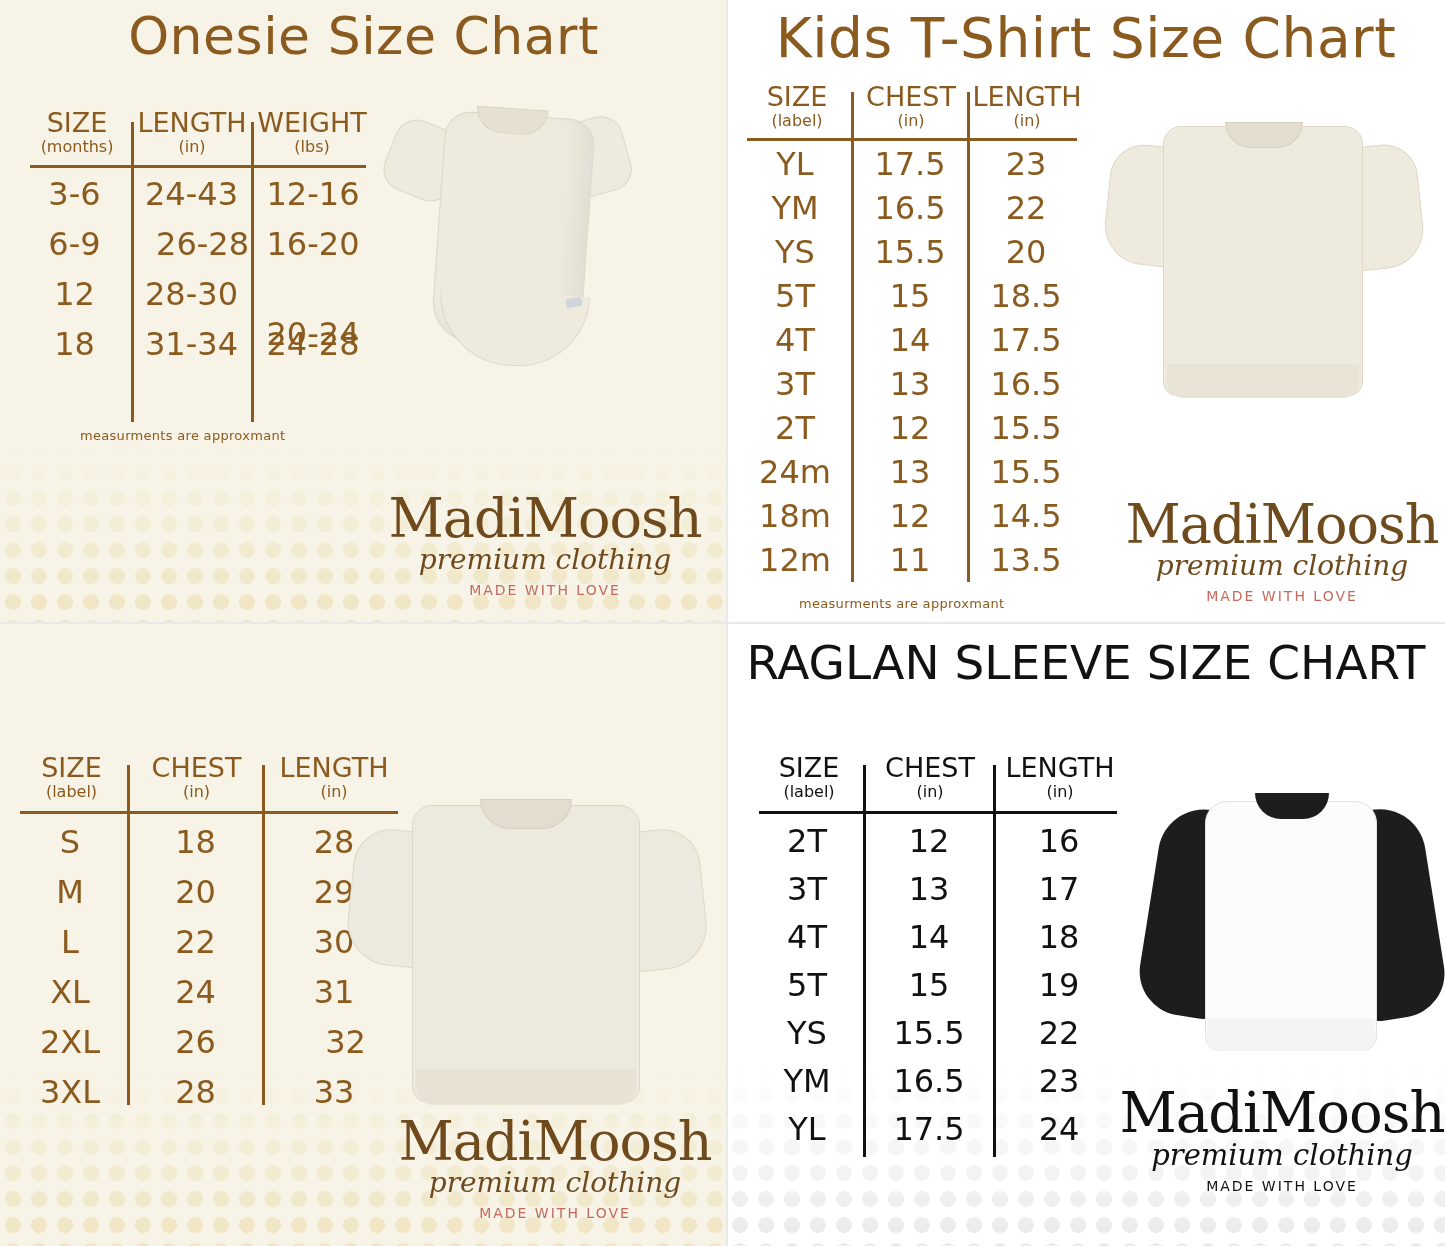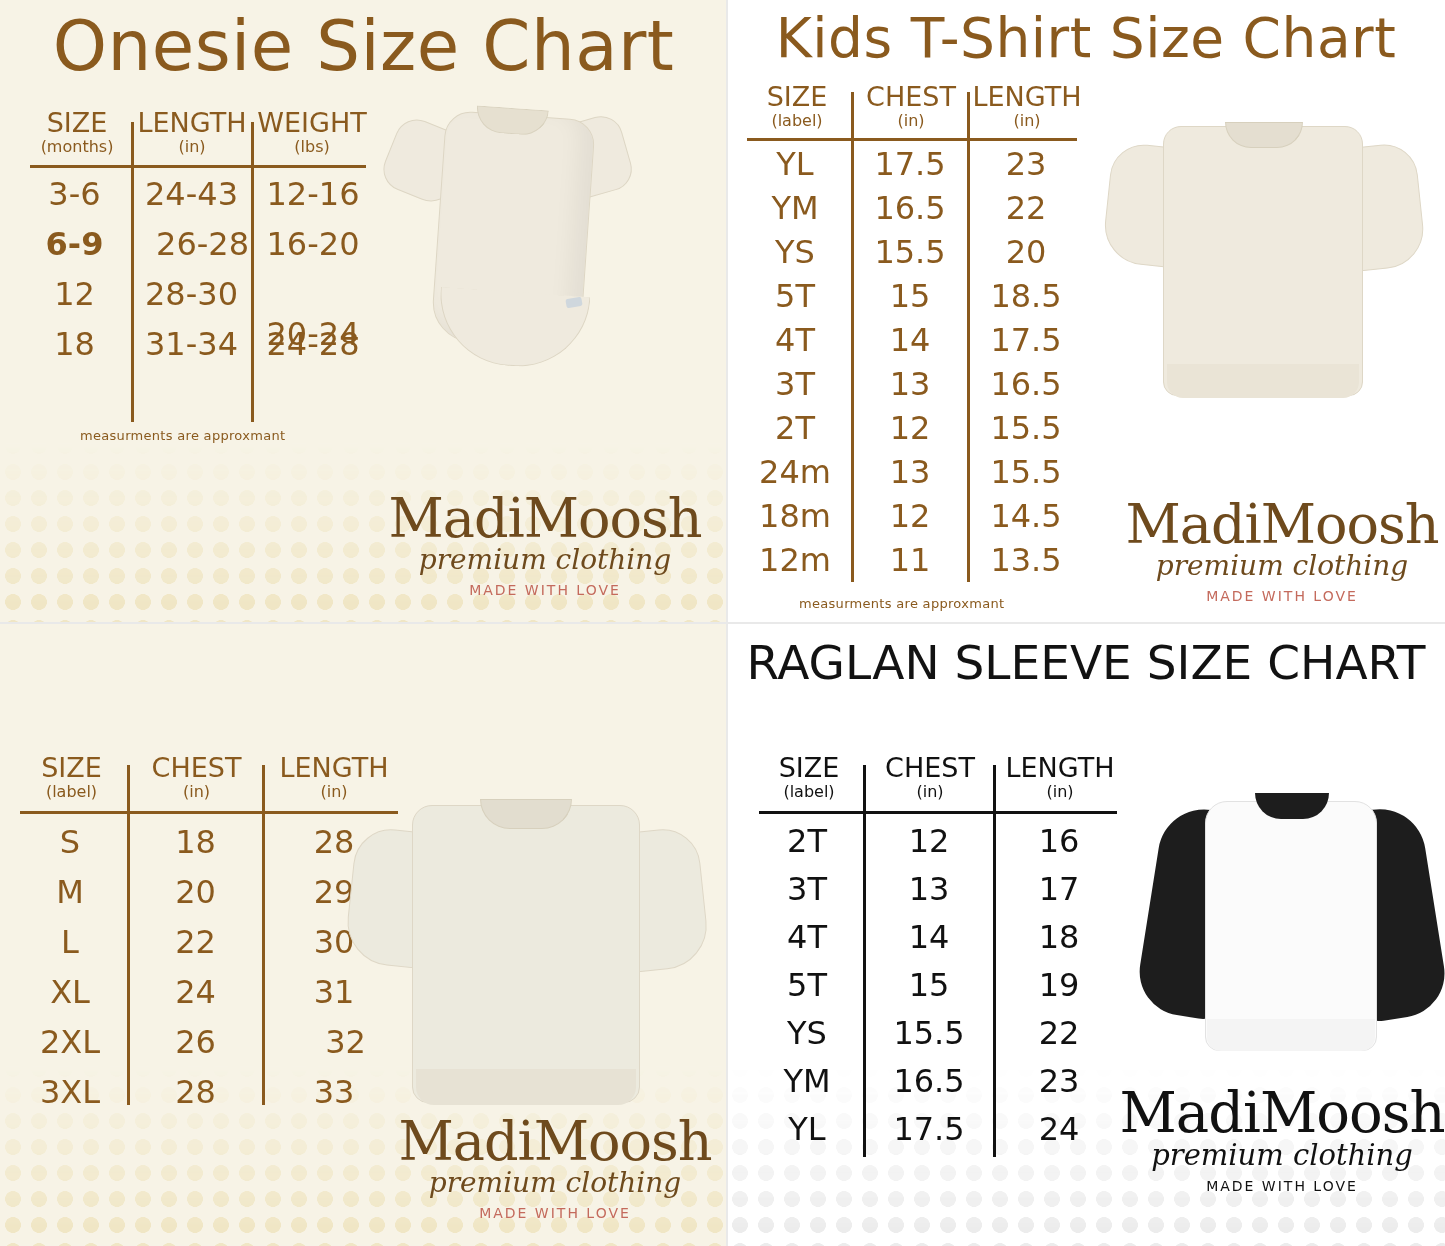--- a/index.html
+++ b/index.html
@@ -45,21 +45,21 @@
     top: 4px;
     left: 0; right: 0;
     text-align: center;
     font-family: "DejaVu Sans", sans-serif;
     font-weight: 400;
     letter-spacing: .5px;
     white-space: nowrap;
   }
   .title-brown { color: #8a5a1e; }
   .title-black { color: #121212; }
-  .t-onesie  { font-size: 69px; top: 6px; }
+  .t-onesie  { font-size: 52px; top: 6px; }
   .t-kids    { font-size: 55px; top: 6px; }
   .t-adult   { font-size: 49px; top: 10px; letter-spacing: 1px; }
   .t-raglan  { font-size: 47px; top: 12px; letter-spacing: 0px; }
   .hdr-main { font-size: 27px; line-height: 30px; }
   .hdr-sub  { font-size: 16px; line-height: 18px; }
   .cell     { font-size: 32px; line-height: 49px; }
 
   .brown { color: #8a5a1e; }
   .black { color: #111; }
 
@@ -221,21 +221,21 @@
       <div style="position:absolute; left:109px; top:14px; width:3px; height:300px; background:#8a5a1e;"></div>
       <div style="position:absolute; left:229px; top:14px; width:3px; height:300px; background:#8a5a1e;"></div>
 
       <div style="position:absolute; left:0; top:62px; width:350px;">
         <div style="position:relative; height:50px;">
           <div class="cell brown" style="position:absolute; left:0; width:105px; text-align:center;">3-6</div>
           <div class="cell brown" style="position:absolute; left:112px; width:115px; text-align:center;">24-43</div>
           <div class="cell brown" style="position:absolute; left:232px; width:118px; text-align:center;">12-16</div>
         </div>
         <div style="position:relative; height:50px;">
-          <div class="cell brown" style="position:absolute; left:0; width:105px; text-align:center;font-weight:bold;">6-9</div>
+          <div class="cell brown" style="position:absolute; left:0; width:105px; text-align:center;">6-9</div>
           <div class="cell brown" style="position:absolute; left:112px; width:115px; text-align:right;">26-28</div>
           <div class="cell brown" style="position:absolute; left:232px; width:118px; text-align:center;">16-20</div>
         </div>
         <div style="position:relative; height:50px;">
           <div class="cell brown" style="position:absolute; left:0; width:105px; text-align:center;">12</div>
           <div class="cell brown" style="position:absolute; left:112px; width:115px; text-align:center;">28-30</div>
           <div class="cell brown" style="position:absolute; left:232px; width:118px; text-align:center;margin-top:40px;">20-24</div>
         </div>
         <div style="position:relative; height:50px;">
           <div class="cell brown" style="position:absolute; left:0; width:105px; text-align:center;">18</div>

